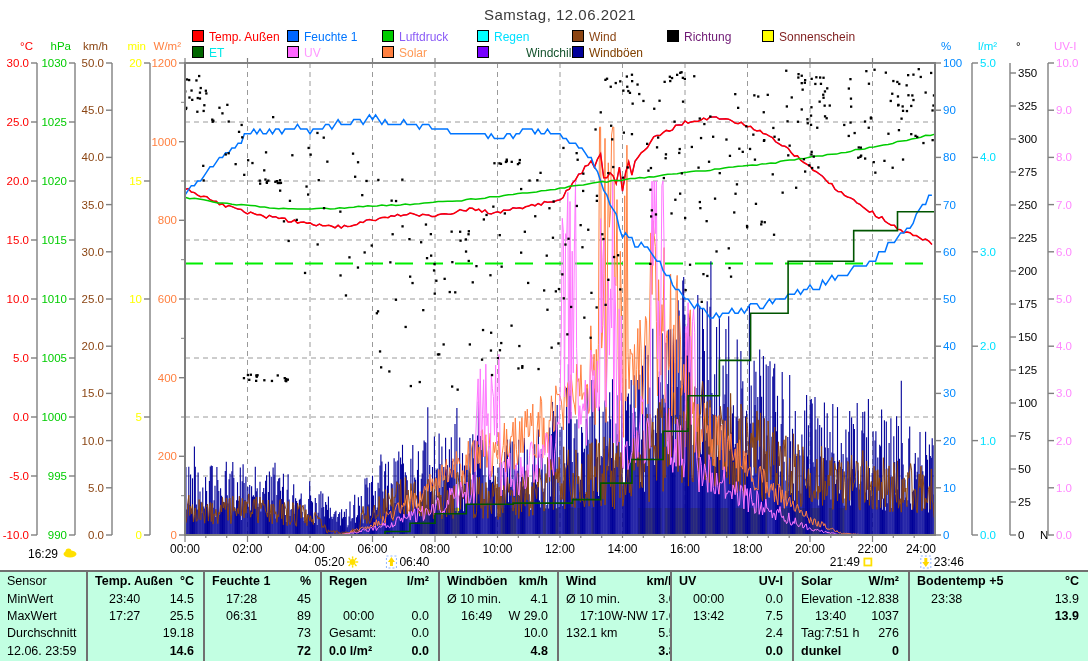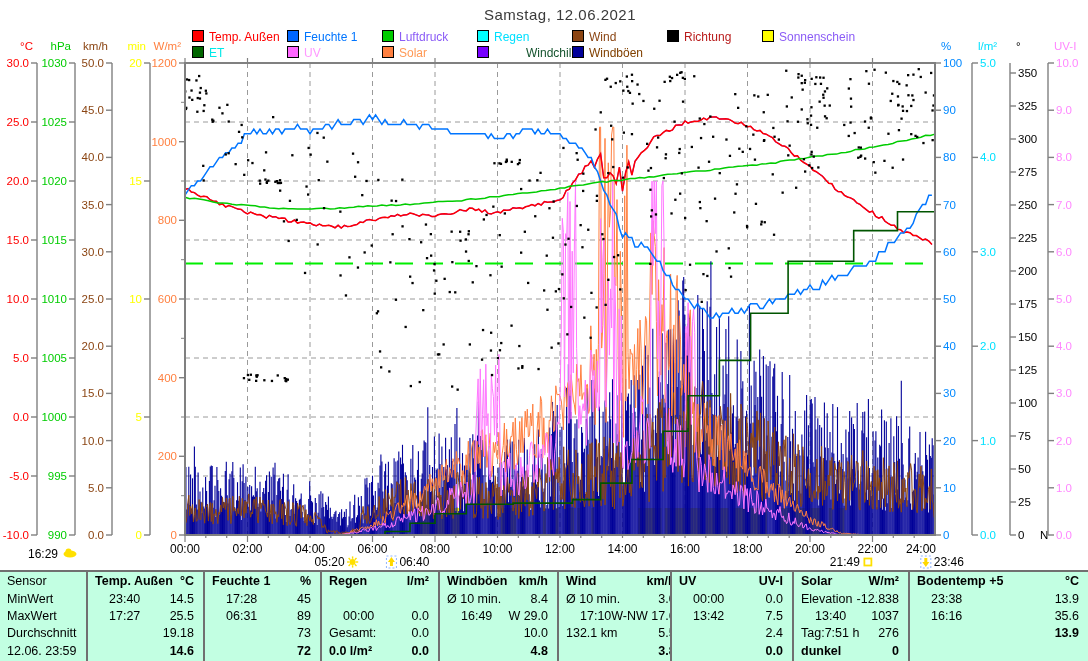--- a/index.html
+++ b/index.html
@@ -32,22 +32,22 @@
 <body>
 
 <div id="app">
   <div id="page-title">Samstag, 12.06.2021</div>
   <div id="legend">
       <div class="legend-item" style="left: 192px; top: 30px;"><span class="sw" style="background: rgb(255, 0, 0);"></span><span style="color: rgb(255, 0, 0);">Temp. Außen</span></div>
       <div class="legend-item" style="left: 287px; top: 30px;"><span class="sw" style="background: rgb(0, 102, 255);"></span><span style="color: rgb(0, 117, 255);">Feuchte 1</span></div>
       <div class="legend-item" style="left: 382px; top: 30px;"><span class="sw" style="background: rgb(0, 204, 0);"></span><span style="color: #8b5cf6;">Luftdruck</span></div>
       <div class="legend-item" style="left: 477px; top: 30px;"><span class="sw" style="background: rgb(0, 255, 255);"></span><span style="color: rgb(0, 224, 255);">Regen</span></div>
       <div class="legend-item" style="left: 572px; top: 30px;"><span class="sw" style="background: rgb(139, 69, 19);"></span><span style="color: rgb(139, 69, 19);">Wind</span></div>
-      <div class="legend-item" style="left: 667px; top: 30px;"><span class="sw" style="background: rgb(0, 0, 0);"></span><span style="color: #b91c1c;">Richtung</span></div>
-      <div class="legend-item" style="left: 762px; top: 30px;"><span class="sw" style="background: rgb(255, 255, 0);"></span><span style="color: #8b5cf6;">Sonnenschein</span></div>
+      <div class="legend-item" style="left: 667px; top: 30px;"><span class="sw" style="background: rgb(0, 0, 0);"></span><span style="color: #701a75;">Richtung</span></div>
+      <div class="legend-item" style="left: 762px; top: 30px;"><span class="sw" style="background: rgb(255, 255, 0);"></span><span style="color: #7f1d1d;">Sonnenschein</span></div>
       <div class="legend-item" style="left: 192px; top: 46px;"><span class="sw" style="background: rgb(0, 102, 0);"></span><span style="color: rgb(0, 232, 232);">ET</span></div>
       <div class="legend-item" style="left: 287px; top: 46px;"><span class="sw" style="background: rgb(255, 102, 255);"></span><span style="color: rgb(255, 153, 255);">UV</span></div>
       <div class="legend-item" style="left: 382px; top: 46px;"><span class="sw" style="background: rgb(255, 128, 64);"></span><span style="color: rgb(255, 153, 85);">Solar</span></div>
       <div class="legend-item" style="left: 477px; top: 46px;"><span class="sw" style="background: rgb(119, 0, 255);"></span><span style="color: #14532d; margin-left: 32px;">Windchill</span></div>
       <div class="legend-item" style="left: 572px; top: 46px;"><span class="sw" style="background: rgb(0, 0, 153);"></span><span style="color: rgb(128, 64, 0);">Windböen</span></div>
     </div>
   <svg id="chart-svg" width="1088" height="570">
       <g>
         <line x1="185.0" y1="122.0" x2="935.0" y2="122.0" stroke="#9a9a9a" stroke-width="1" stroke-dasharray="5 4"></line>
         <line x1="185.0" y1="181.0" x2="935.0" y2="181.0" stroke="#9a9a9a" stroke-width="1" stroke-dasharray="5 4"></line>
@@ -1709,21 +1709,21 @@
           <span class="tv">0.0</span>
         </div>
       </div>
       <div class="tsec">
         <div class="trow thead">
           <span class="tl">Windböen</span>
           <span class="tv">km/h</span>
         </div>
         <div class="trow">
           <span class="tl">Ø 10 min.</span>
-          <span class="tv">8.4</span>
+          <span class="tv">4.1</span>
         </div>
         <div class="trow">
           <span class="tl timecell">16:49</span>
           <span class="tv">W 29.0</span>
         </div>
         <div class="trow">
           <span class="tl"></span>
           <span class="tv">10.0</span>
         </div>
         <div class="trow tbold">
@@ -1799,23 +1799,19 @@
       </div>
       <div class="tsec">
         <div class="trow thead">
           <span class="tl">Bodentemp +5</span>
           <span class="tv">°C</span>
         </div>
         <div class="trow">
           <span class="tl timecell">23:38</span>
           <span class="tv">13.9</span>
         </div>
-        <div class="trow">
-          <span class="tl timecell">16:16</span>
-          <span class="tv">35.6</span>
-        </div>
         <div class="trow tbold">
           <span class="tl"></span>
           <span class="tv">13.9</span>
         </div>
       </div>
     </div>
 </div>
 
 </body></html>

